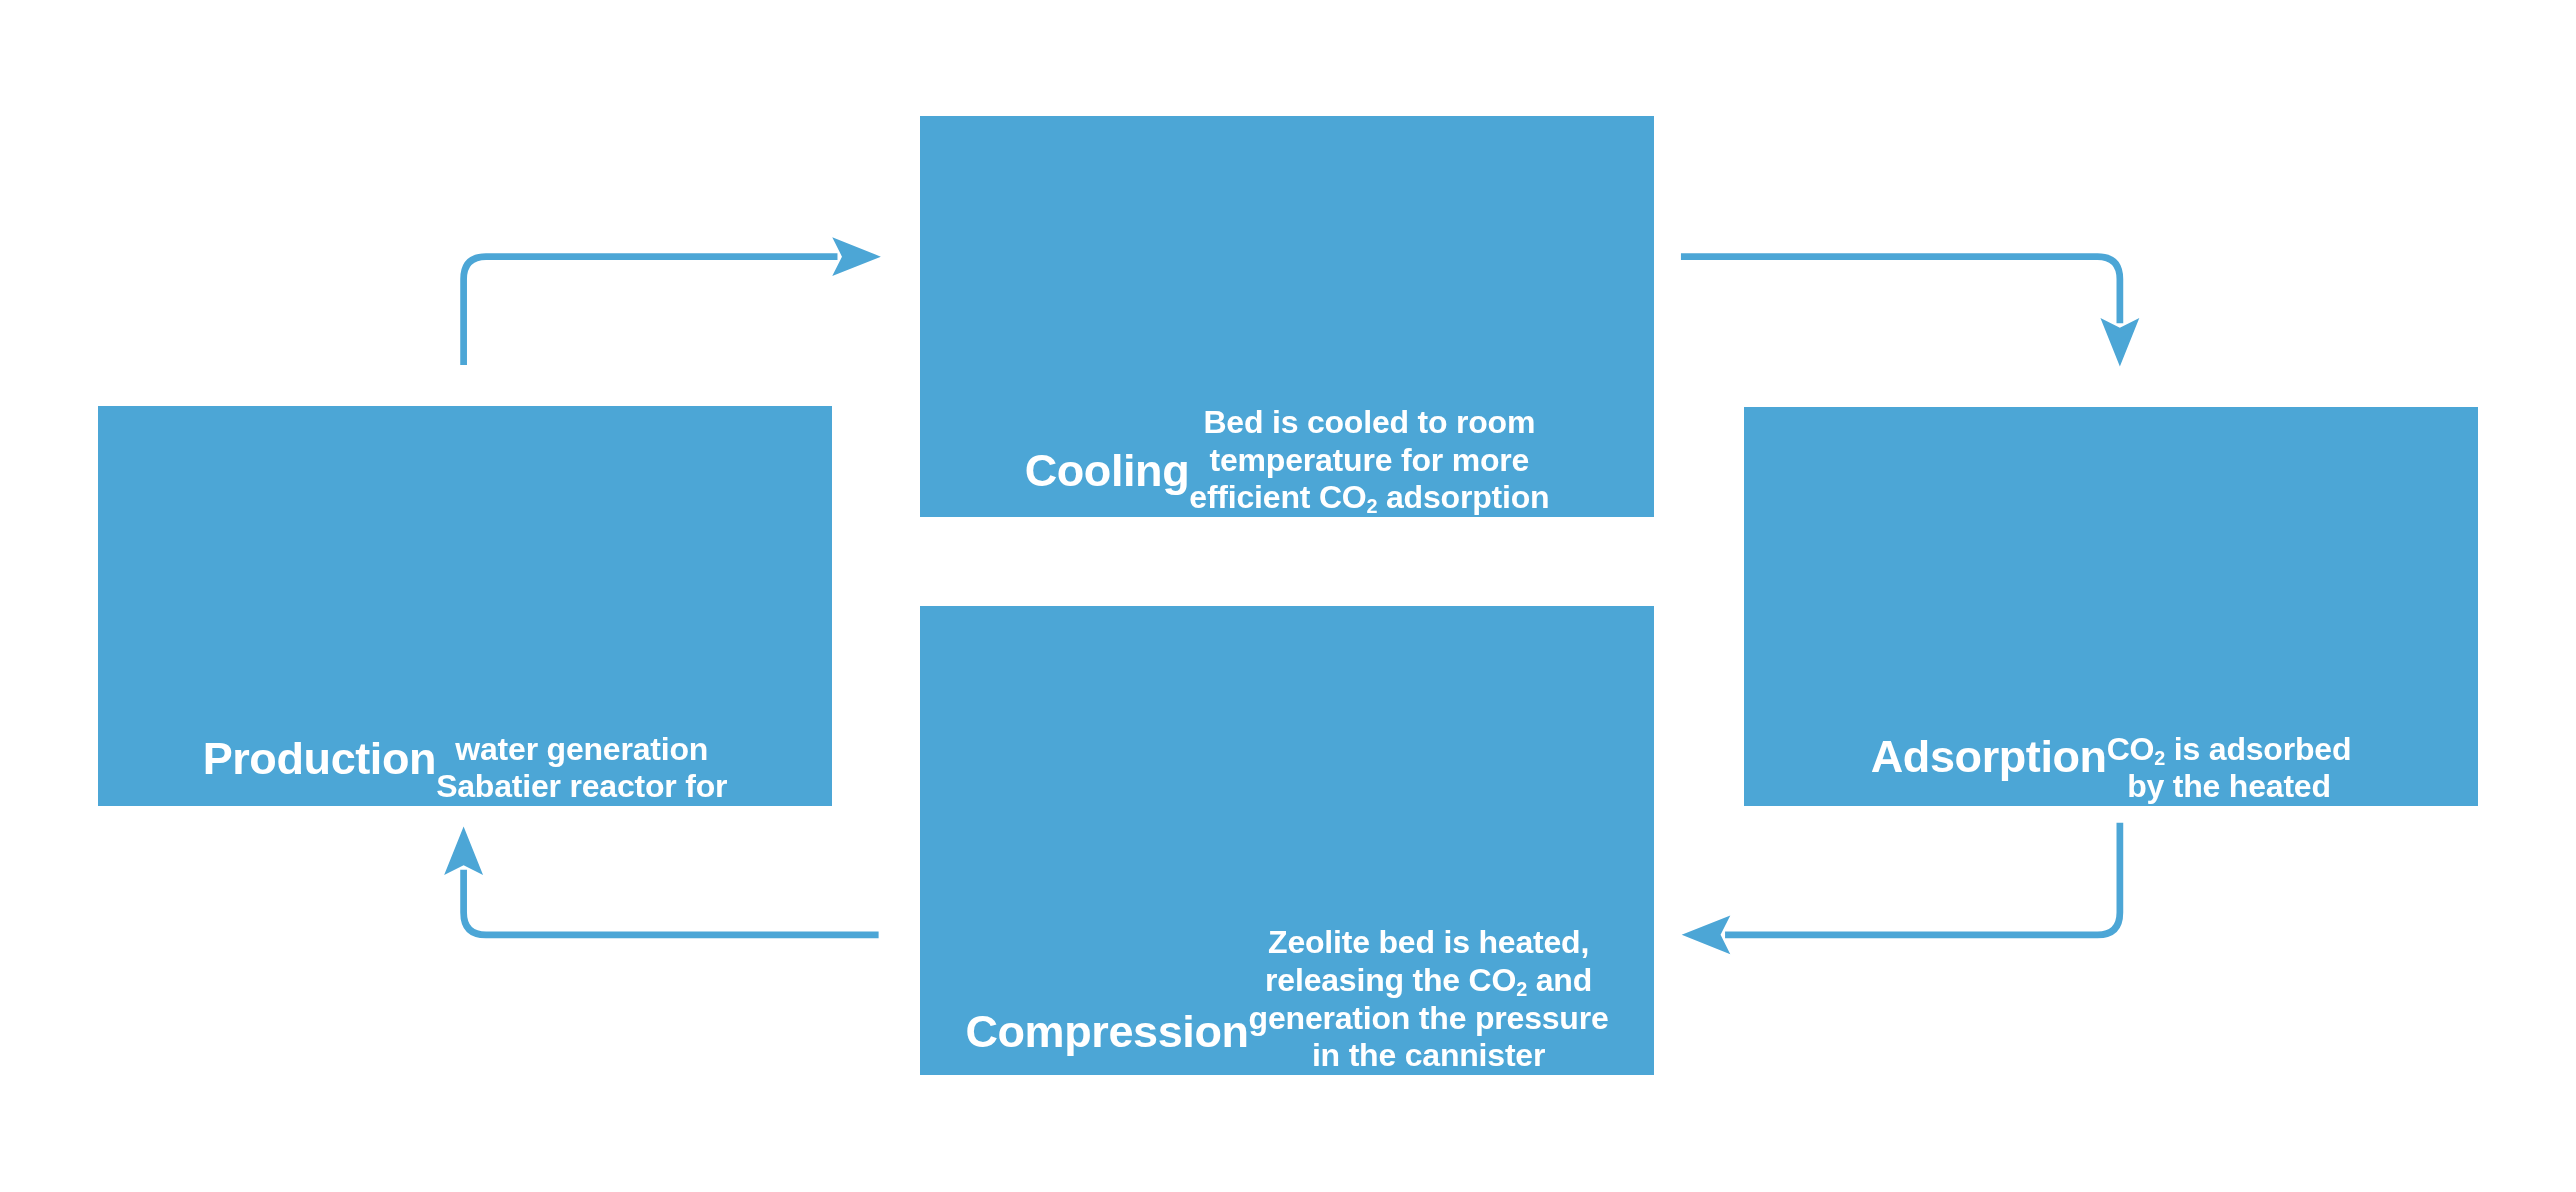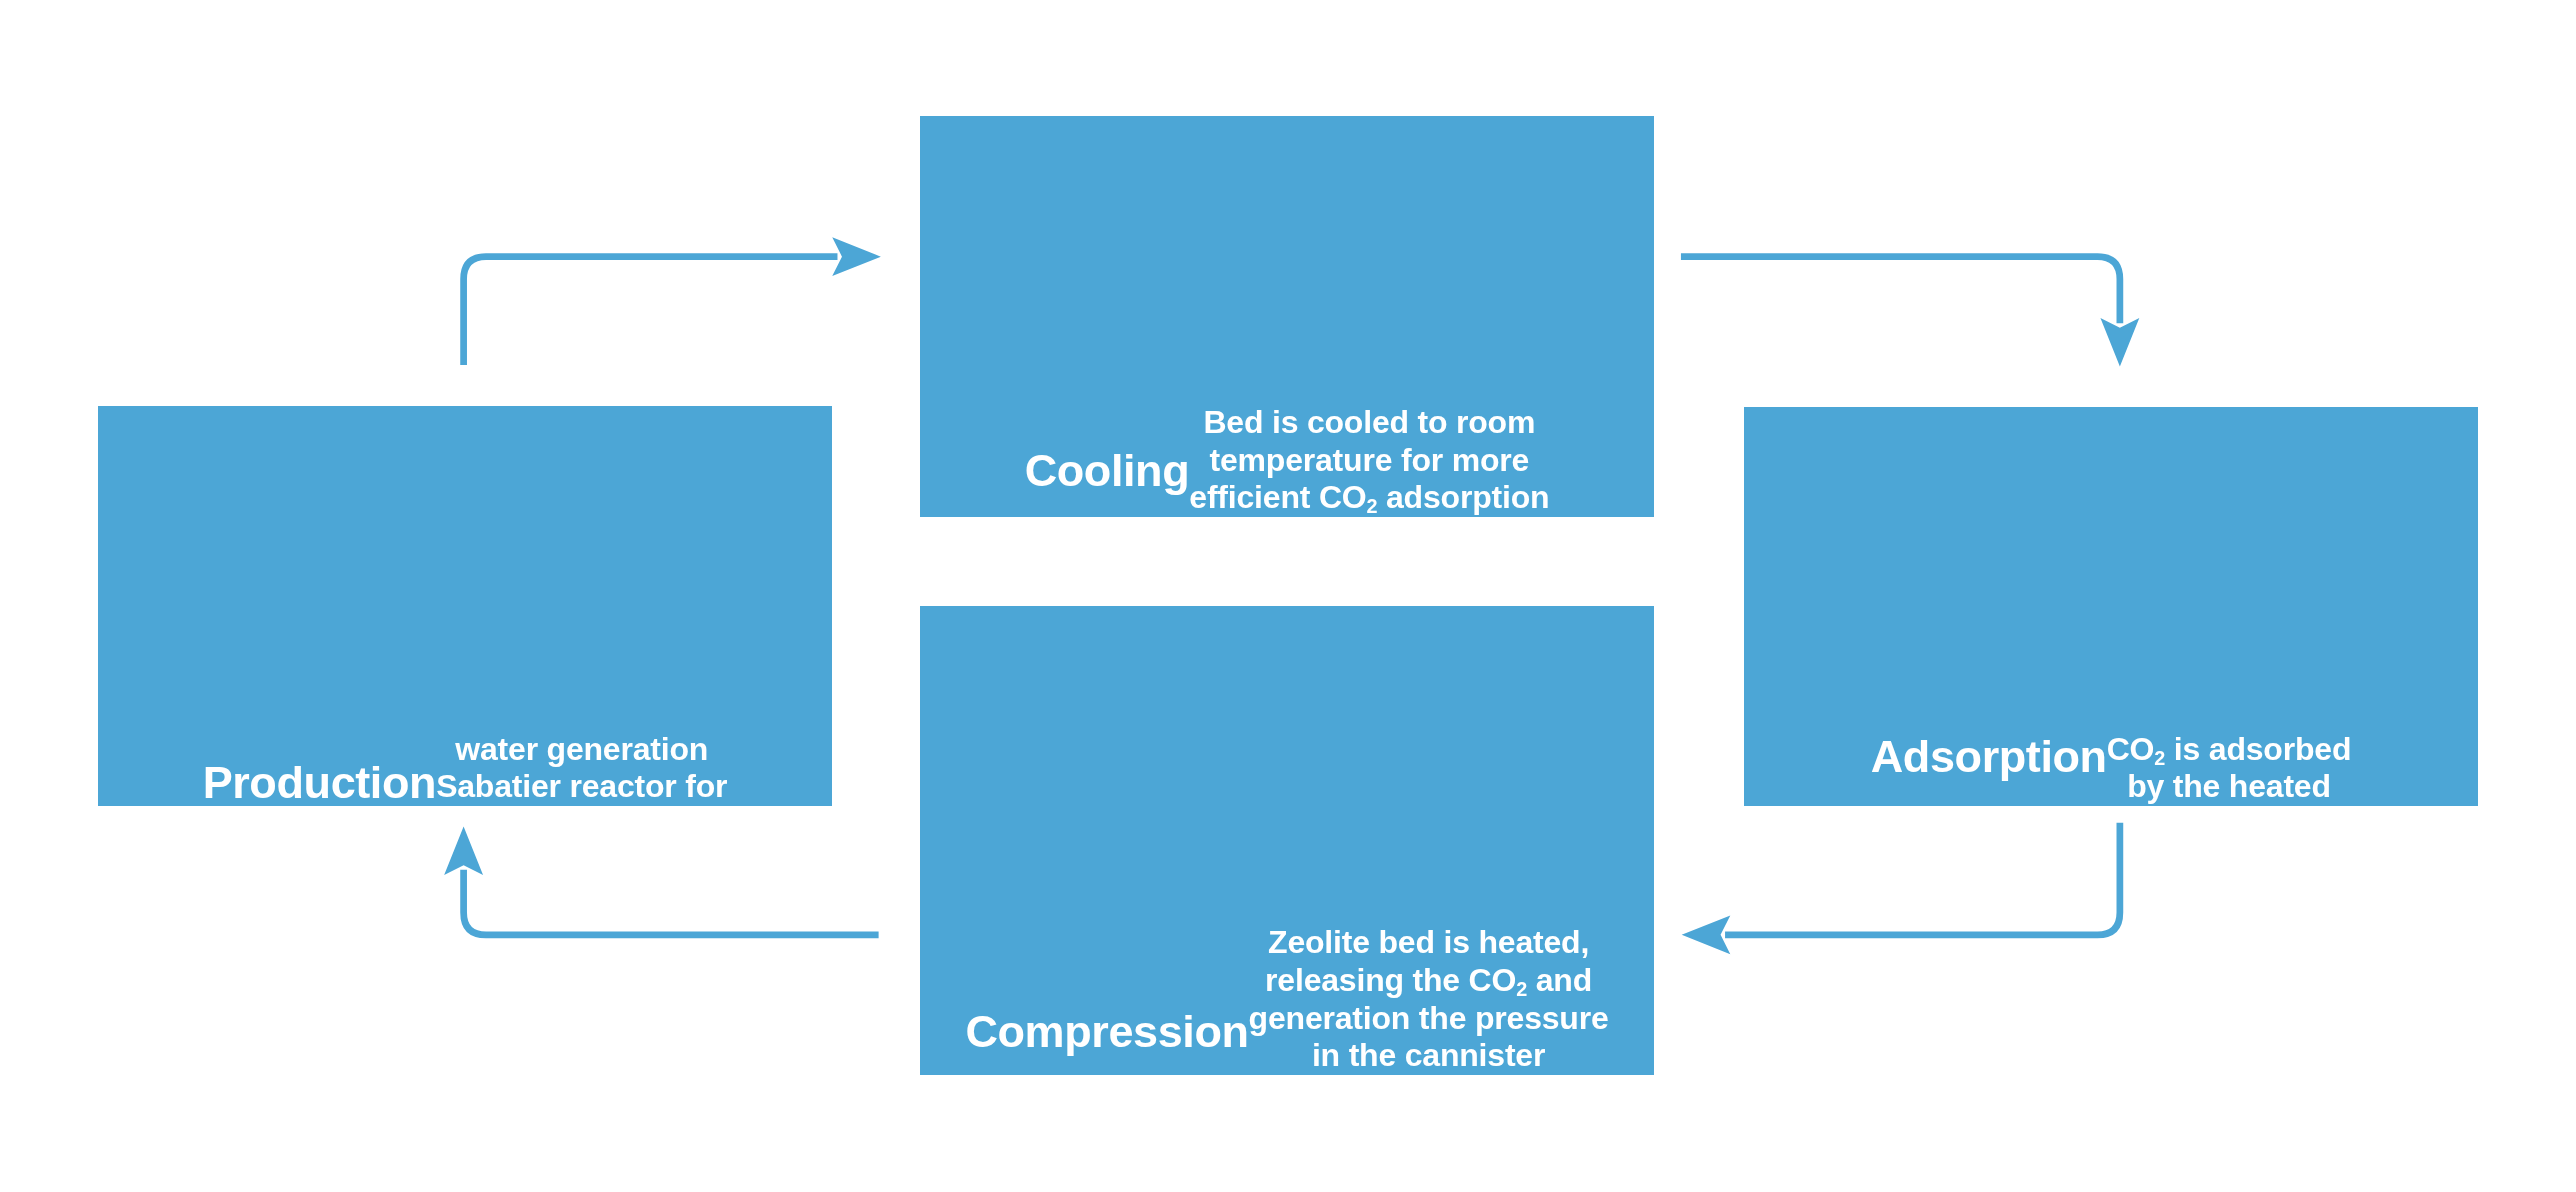--- a/index.html
+++ b/index.html
@@ -50,21 +50,21 @@
     position: relative;
     top: 0.26em;
     font-weight: bold;
   }
 
   
   #box-production {
     left: 98px; top: 406px;
     width: 734px; height: 400px;
   }
-  #box-production .box-title { }
+  #box-production .box-title { margin-bottom: 24px; }
 
   
   #box-cooling {
     left: 920px; top: 116px;
     width: 734px; height: 401px;
   }
   #box-cooling .box-title { margin-bottom: 22.4px; }
 
   
   #box-adsorption {

